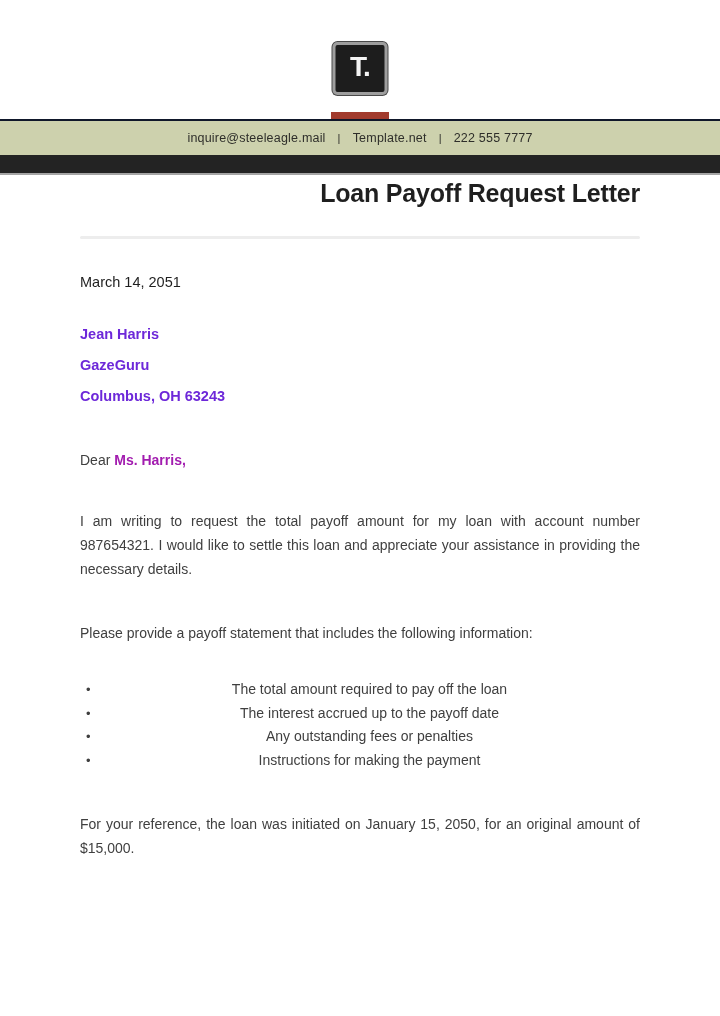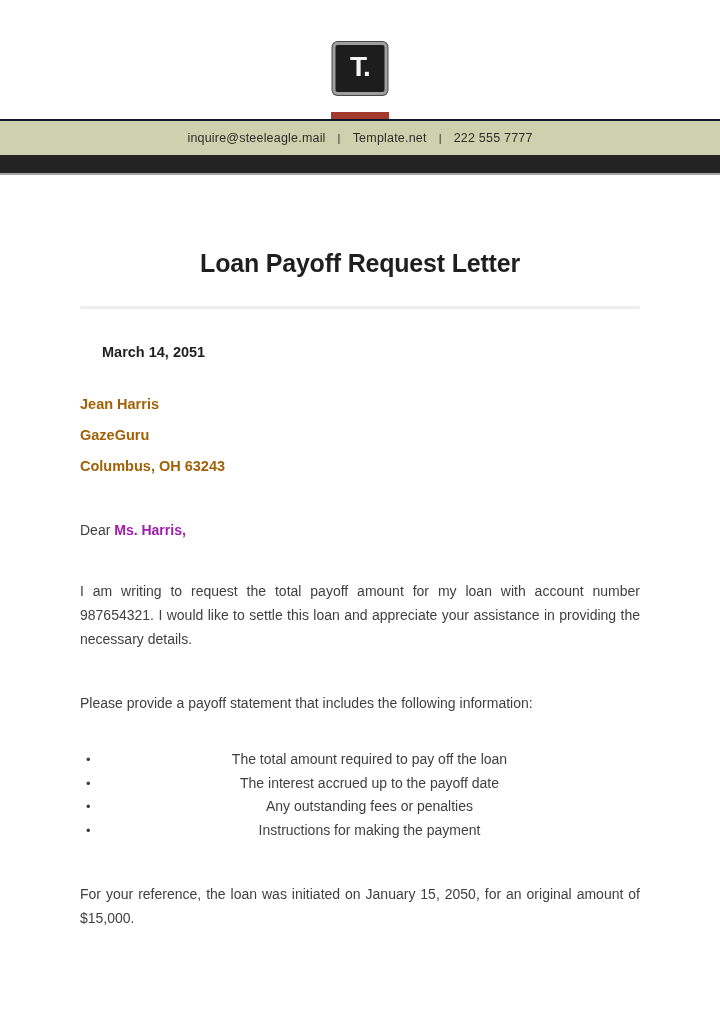--- a/index.html
+++ b/index.html
@@ -69,46 +69,44 @@
     border-bottom:2px solid #a5a5a5;
   }
 
   
   .content {
     padding:0 80px;
     color:#3f3f3f;
     font-size:14px;
   }
   .letter-title {
-    margin-top:70px;
-    text-align:center;
+    text-align:right;
     font-size:25px;
     line-height:36px;
     font-weight:700;
     color:#1f1f1f;
     letter-spacing:-0.2px;
   }
   .title-divider {
     margin-top:25px;
     height:3px;
     background:#ededed;
     border-radius:3px;
   }
   .letter-date {
     margin-top:34px;
-    font-weight:700;
+    font-weight:400;
     color:#1f1f1f;
     font-size:14.5px;
     line-height:18px;
-    margin-left:22px;
   }
   .recipient-block {
     margin-top:28px;
     font-weight:700;
-    color:#a16207;
+    color:#6d28d9;
     font-size:14.5px;
     line-height:31px;
   }
   .salutation {
     margin-top:39px;
     line-height:18px;
   }
   .salutation .bold { font-weight:700; color:#a21caf; }
   .para {
     margin-top:40px;

